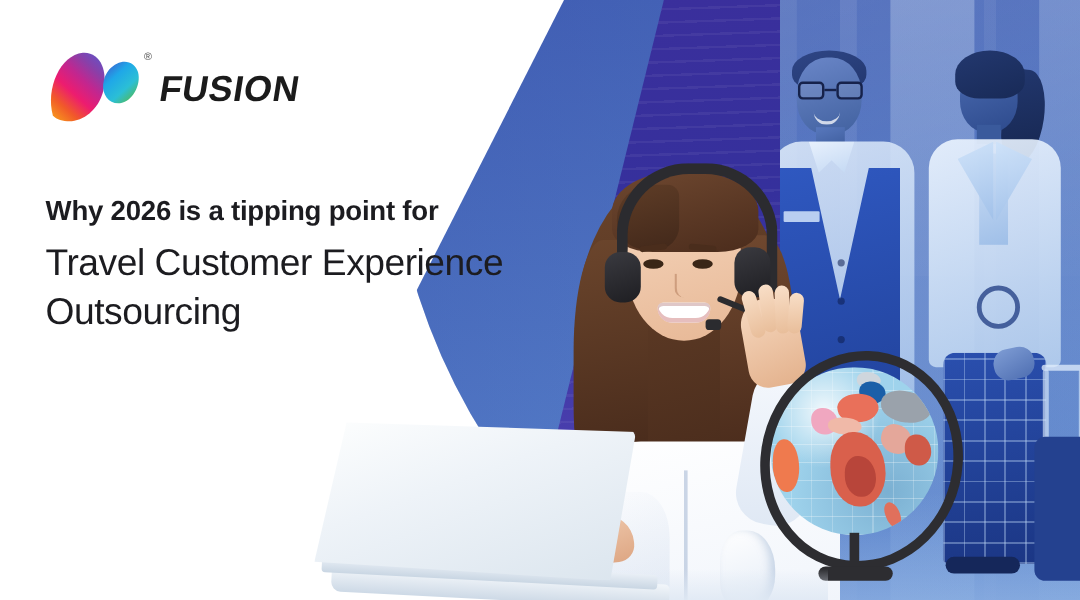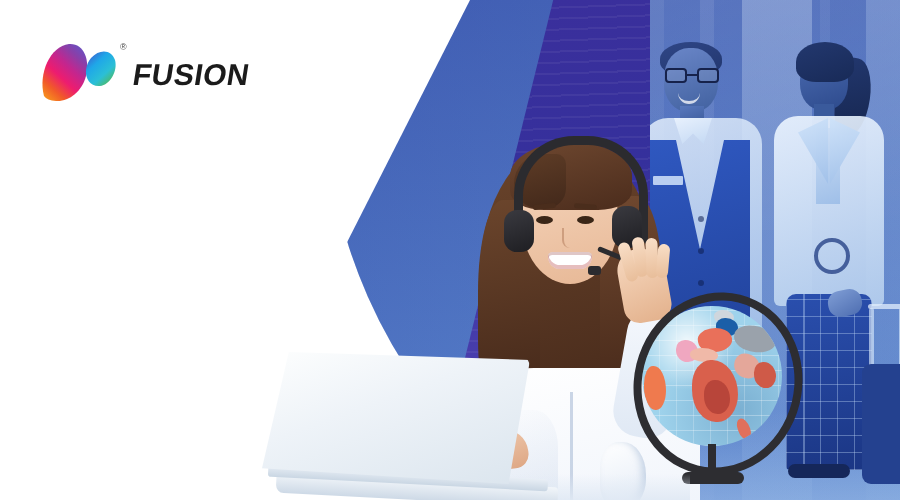--- a/index.html
+++ b/index.html
@@ -580,14 +580,21 @@
           </linearGradient>
         </defs>
         <path d="M8 58 C 2 36, 14 8, 33 6 C 48 5, 54 22, 50 38 C 46 54, 32 64, 20 63 C 14 62.5, 10 61, 8 58 Z" fill="url(#gLeft)"></path>
         <path d="M55 20 C 64 10, 76 12, 79 22 C 82 33, 74 47, 64 48 C 55 49, 49 41, 50 32 C 50.6 27, 52.5 23, 55 20 Z" fill="url(#gRight)"></path>
       </svg>
     </span>
     <span class="reg">®</span>
     <span class="word">FUSION</span>
   </div>
 
+  <div class="headline">
+    <p class="kicker">Why 2026 is a tipping point for</p>
+    <p class="title">
+      <span>Travel Customer Experience</span><br>
+      <span>Outsourcing</span>
+    </p>
+  </div>
 
 </div>
 
 </body></html>

